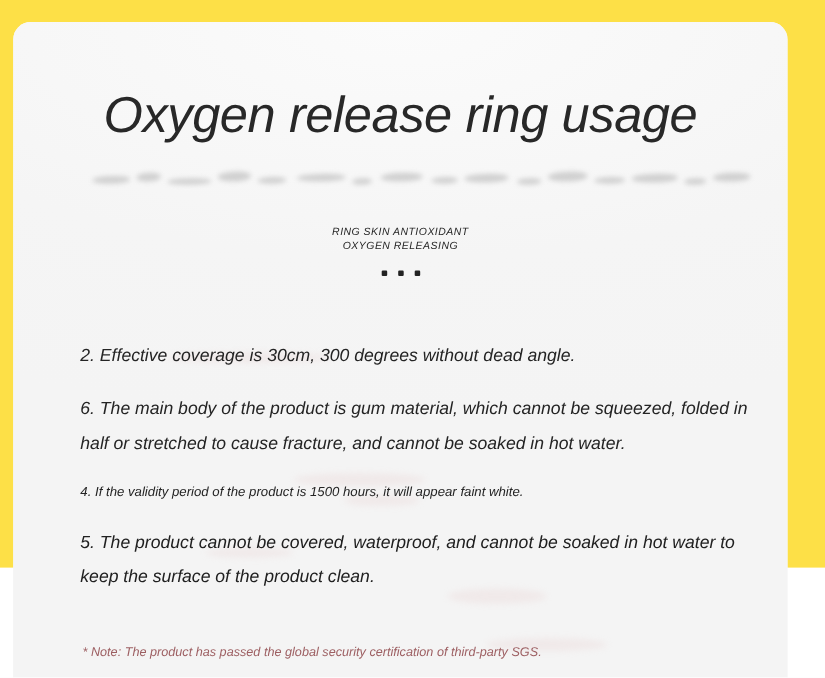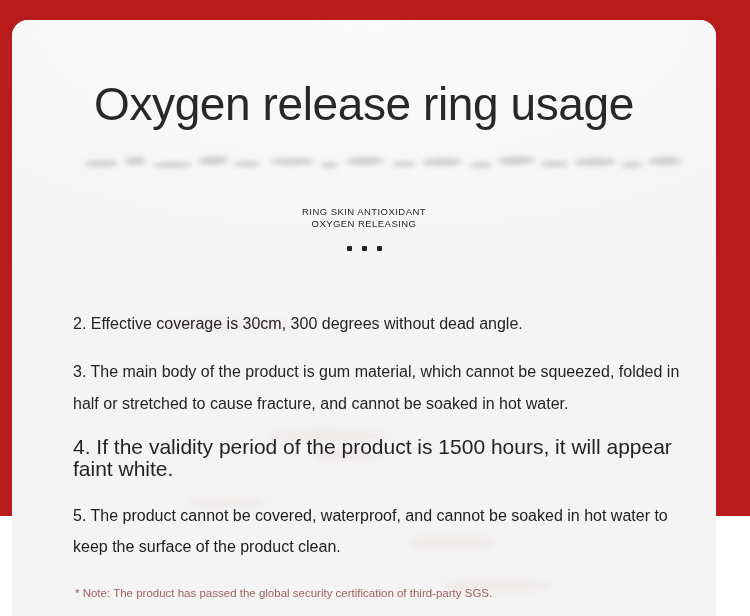--- a/index.html
+++ b/index.html
@@ -14,21 +14,22 @@
     overflow: hidden;
     font-family: "Liberation Sans", sans-serif;
     -webkit-font-smoothing: antialiased;
   }
 
   
   .page {
     position: relative;
     width: 750px;
     height: 516px;
-    background: #b91c1c;
+    background: #fde047;
+    font-style: italic;
   }
 
   
   .info-card {
     position: absolute;
     left: 12px;
     top: 20px;
     width: 704px;
     height: 596px;
     background: #f6f6f6;
@@ -138,21 +139,21 @@
     line-height: 20px;
     margin-bottom: 22px;
   }
   .item-3 {
     font-size: 16px;
     line-height: 32px;
     margin-bottom: 16px;
     max-width: 634px;
   }
   .item-4 {
-    font-size: 21px;
+    font-size: 12px;
     line-height: 22px;
     margin-bottom: 20px;
   }
   .item-5 {
     font-size: 16px;
     line-height: 31px;
     max-width: 610px;
     color: #202020;
   }
 
@@ -227,21 +228,21 @@
     </div>
 
     <div class="list">
 
 
       <div class="item item-2">
         <span class="txt">2. Effective coverage is 30cm, 300 degrees without dead angle.</span>
       </div>
 
       <div class="item item-3">
-        <span class="txt">3. The main body of the product is gum material, which cannot be squeezed, folded in half or stretched to cause fracture, and cannot be soaked in hot water.</span>
+        <span class="txt">6. The main body of the product is gum material, which cannot be squeezed, folded in half or stretched to cause fracture, and cannot be soaked in hot water.</span>
       </div>
 
       <div class="item item-4">
         <span class="txt">4. If the validity period of the product is 1500 hours, it will appear faint white.</span>
       </div>
 
       <div class="item item-5">
         <span class="txt">5. The product cannot be covered, waterproof, and cannot be soaked in hot water to keep the surface of the product clean.</span>
       </div>
 

